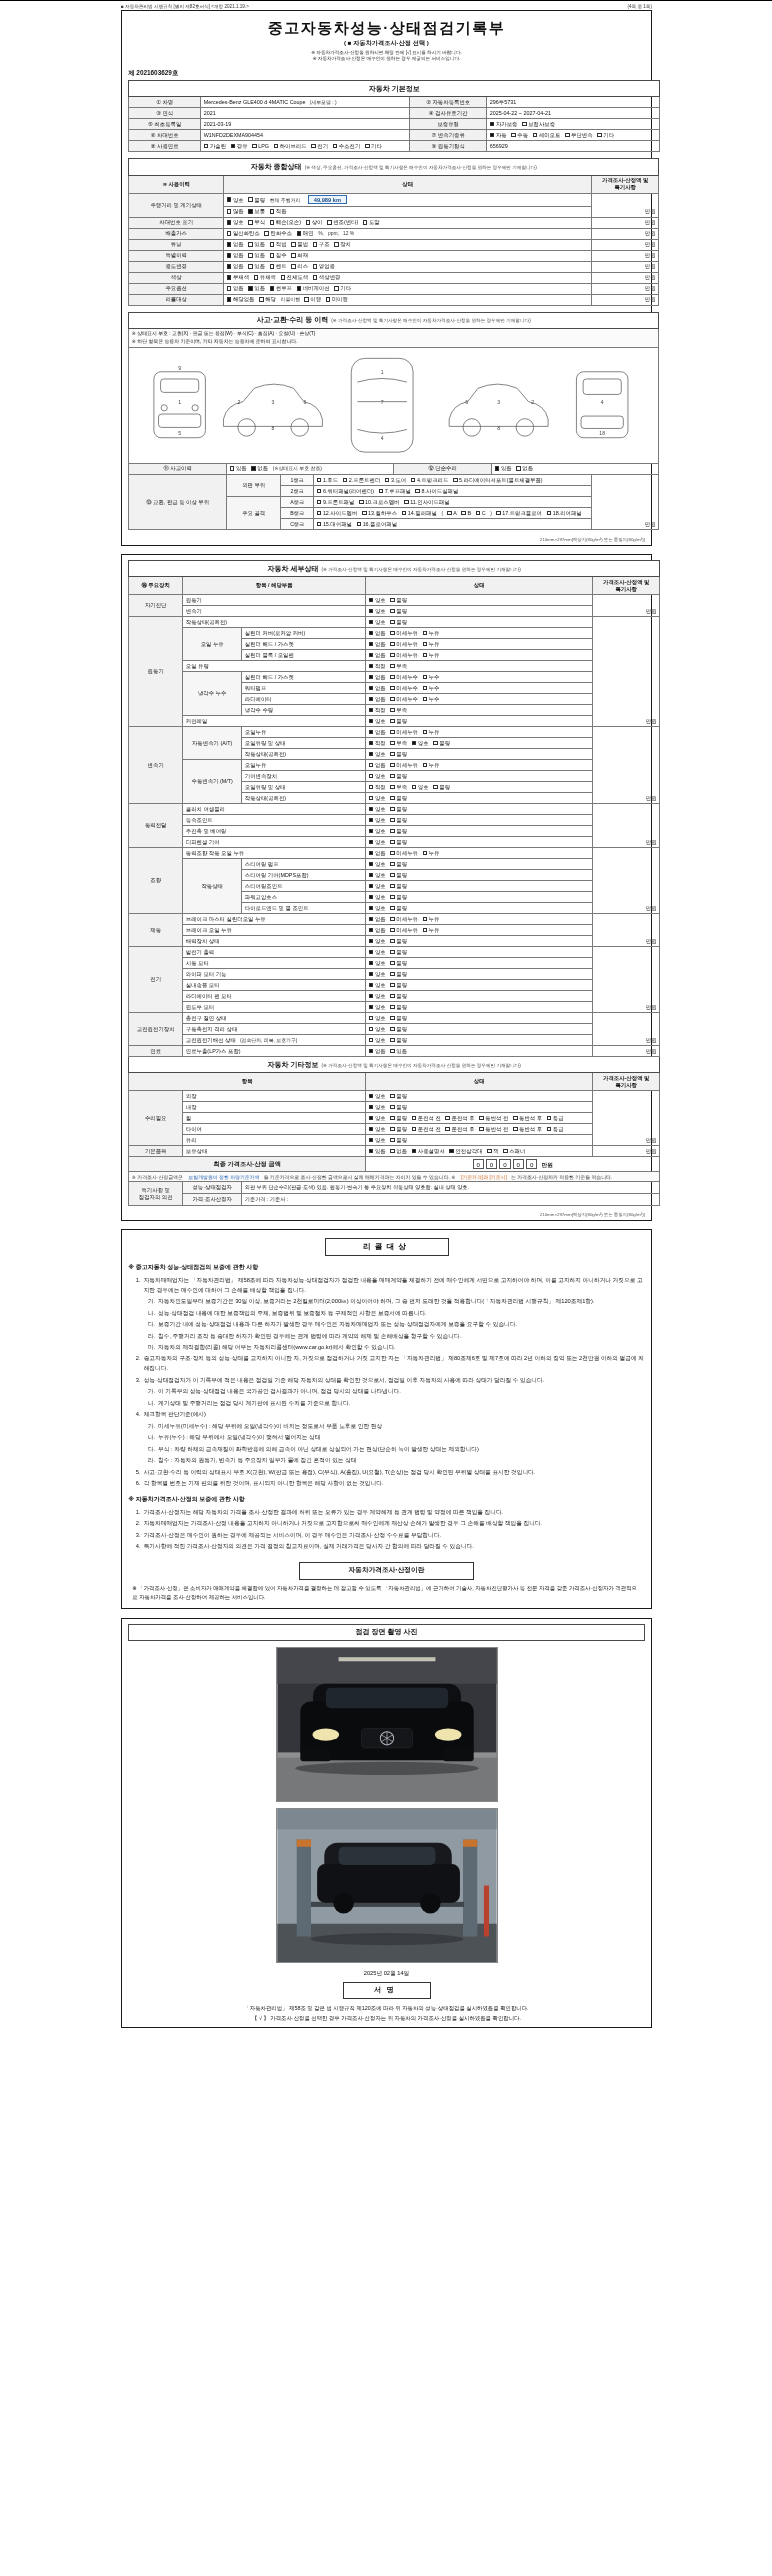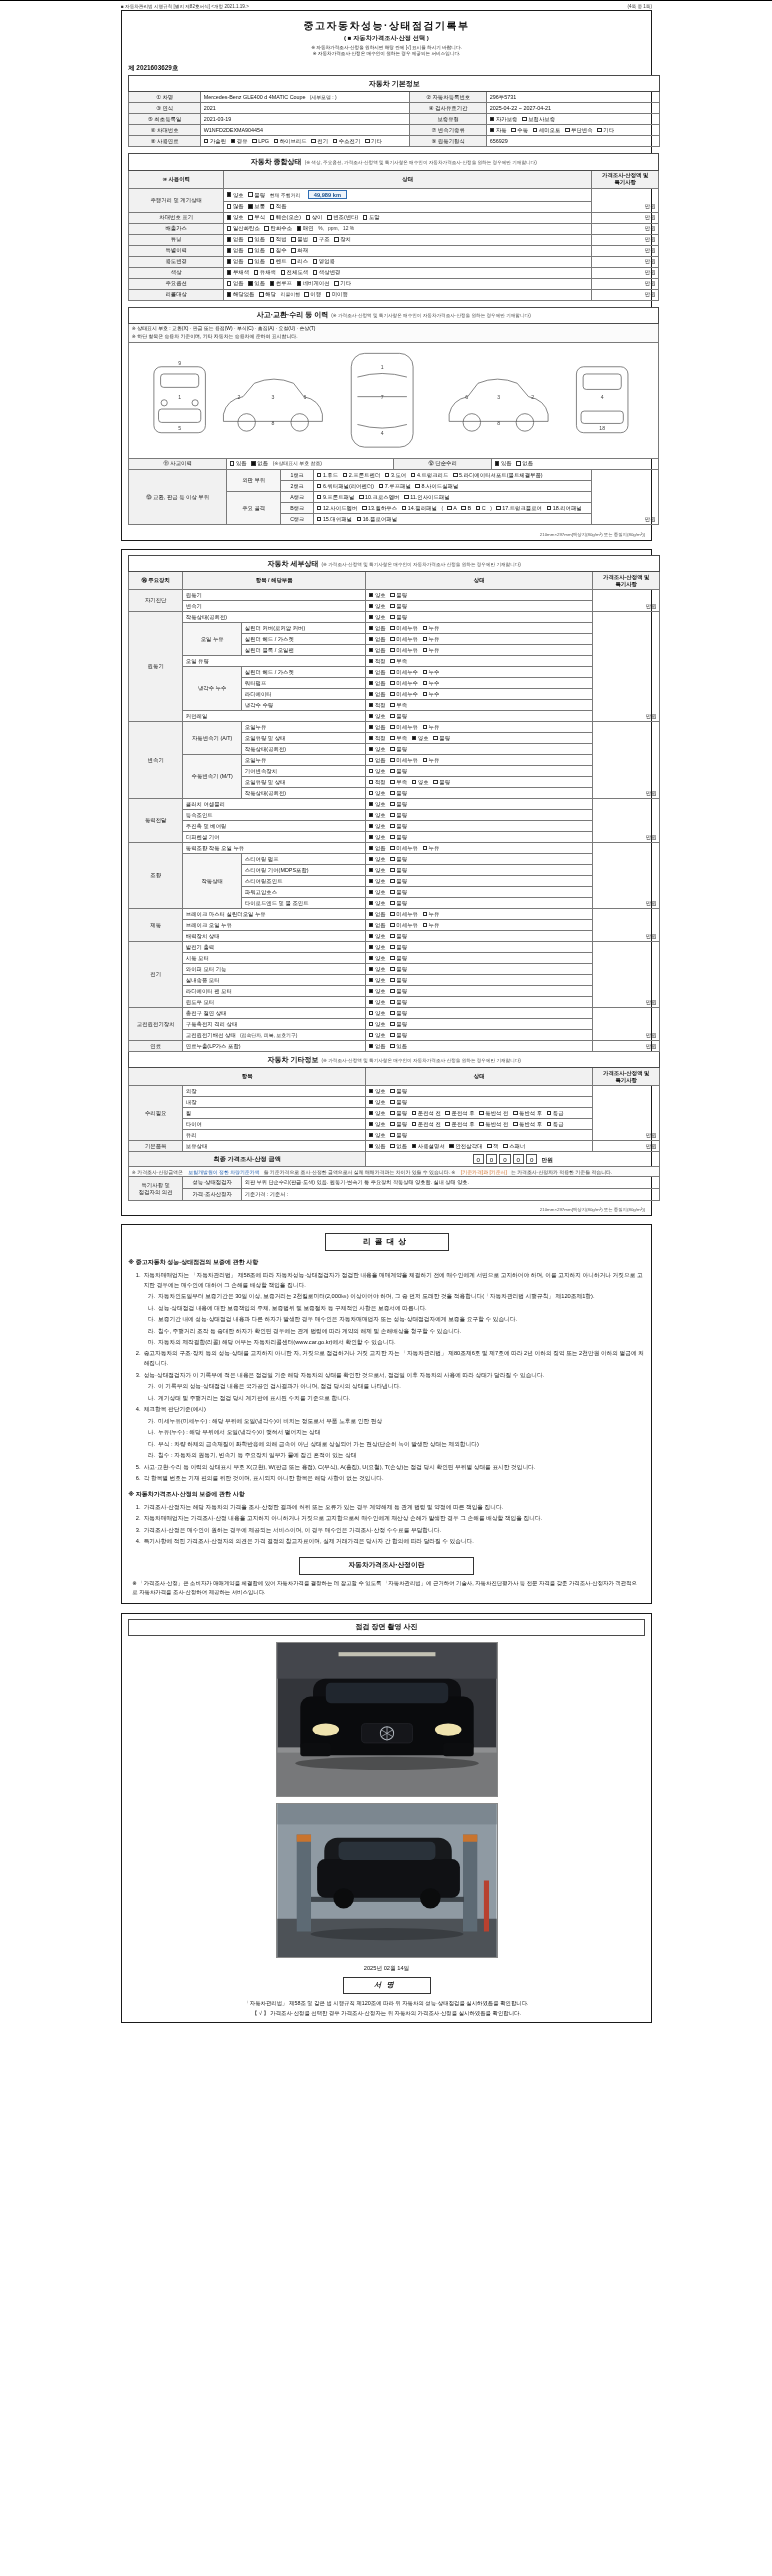--- a/index.html
+++ b/index.html
@@ -5,21 +5,21 @@
   * { box-sizing: border-box; }
   html,body { margin:0; padding:0; }
   body {
     width:773px; background:#ffffff; color:#111;
     font-family:"Liberation Sans","DejaVu Sans",sans-serif;
   }
   .topline { height:1px; background:#000; width:100%; }
   .page { width:531px; margin:0 auto; padding-bottom:15.5px; }
   .formref { display:flex; justify-content:space-between; font-size:4.6px; color:#333; margin:2.6px 0 1.5px; }
   .block { border:0.5px solid #1a1a1a; background:#fff; padding:5.2px 6.2px 3.1px; margin-bottom:8.2px; }
-  h1.title { text-align:center; font-size:10px; letter-spacing:1.5px; margin:3.1px 0 1px; font-weight:bold; }
+  h1.title { text-align:center; font-size:15px; letter-spacing:1.5px; margin:3.1px 0 1px; font-weight:bold; }
   .subtitle { text-align:center; font-weight:bold; font-size:6.2px; margin-bottom:1.5px; }
   .subnote { text-align:center; font-size:4.6px; color:#222; line-height:1.4; }
   .docno { font-weight:bold; font-size:6.4px; margin:6.2px 0 2.1px; }
   .tblgroup { margin-bottom:6.2px; }
   .tblgroup table { margin:0; }
   .tblgroup table + table { margin-top:-0.5px; }
   table.frm { width:100%; border-collapse:collapse; table-layout:fixed; }
   .frm th,.frm td { border:0.5px solid #7a7a7a; font-size:5.4px; padding:1.5px 2.6px; vertical-align:middle; word-break:keep-all; }
   th.sec { border:0.5px solid #4a4a4a; background:#fff; font-size:7px; font-weight:bold; padding:2.6px; text-align:center; }
   .secnote { font-weight:normal; font-size:4.6px; color:#444; margin-left:3.1px; }
@@ -59,21 +59,21 @@
   .nn { flex:0 0 12.4px; text-align:right; margin-right:3.1px; }
   .nt { flex:1; }
   .ni.sub { padding-left:15.5px; }
   .ni.sub .nn { flex:0 0 11.3px; }
   .nbox { border:0.8px solid #333; margin:9.3px auto 4.1px; width:175px; text-align:center; font-weight:bold; font-size:6.7px; padding:3.6px; }
   .nboxtext { font-size:5.4px; line-height:1.7; margin:4.1px 4.1px 3.1px; text-align:left; }
   
   .photo-sec-title { border:0.5px solid #4a4a4a; text-align:center; font-weight:bold; font-size:7px; padding:2.6px; margin-bottom:4.1px; }
   .photo { display:block; margin:6.2px auto; border:0.5px solid #888; }
   .photo-date { text-align:center; font-size:5.7px; margin:5.2px 0 4.1px; }
-  .sign-title { width:88px; margin:3.1px auto 5.2px; border:0.8px solid #333; padding:2.6px; text-align:center; font-weight:bold; font-size:7.2px; letter-spacing:5.2px;font-style:italic; }
+  .sign-title { width:88px; margin:3.1px auto 5.2px; border:0.8px solid #333; padding:2.6px; text-align:center; font-weight:bold; font-size:7.2px; letter-spacing:5.2px; }
   .sign-line { text-align:center; font-size:5.4px; margin:2.1px 0; line-height:1.5; }
 </style>
 </head>
 <body>
 
 <div class="topline"></div>
 
 <div class="page">
 
   <div class="formref">

